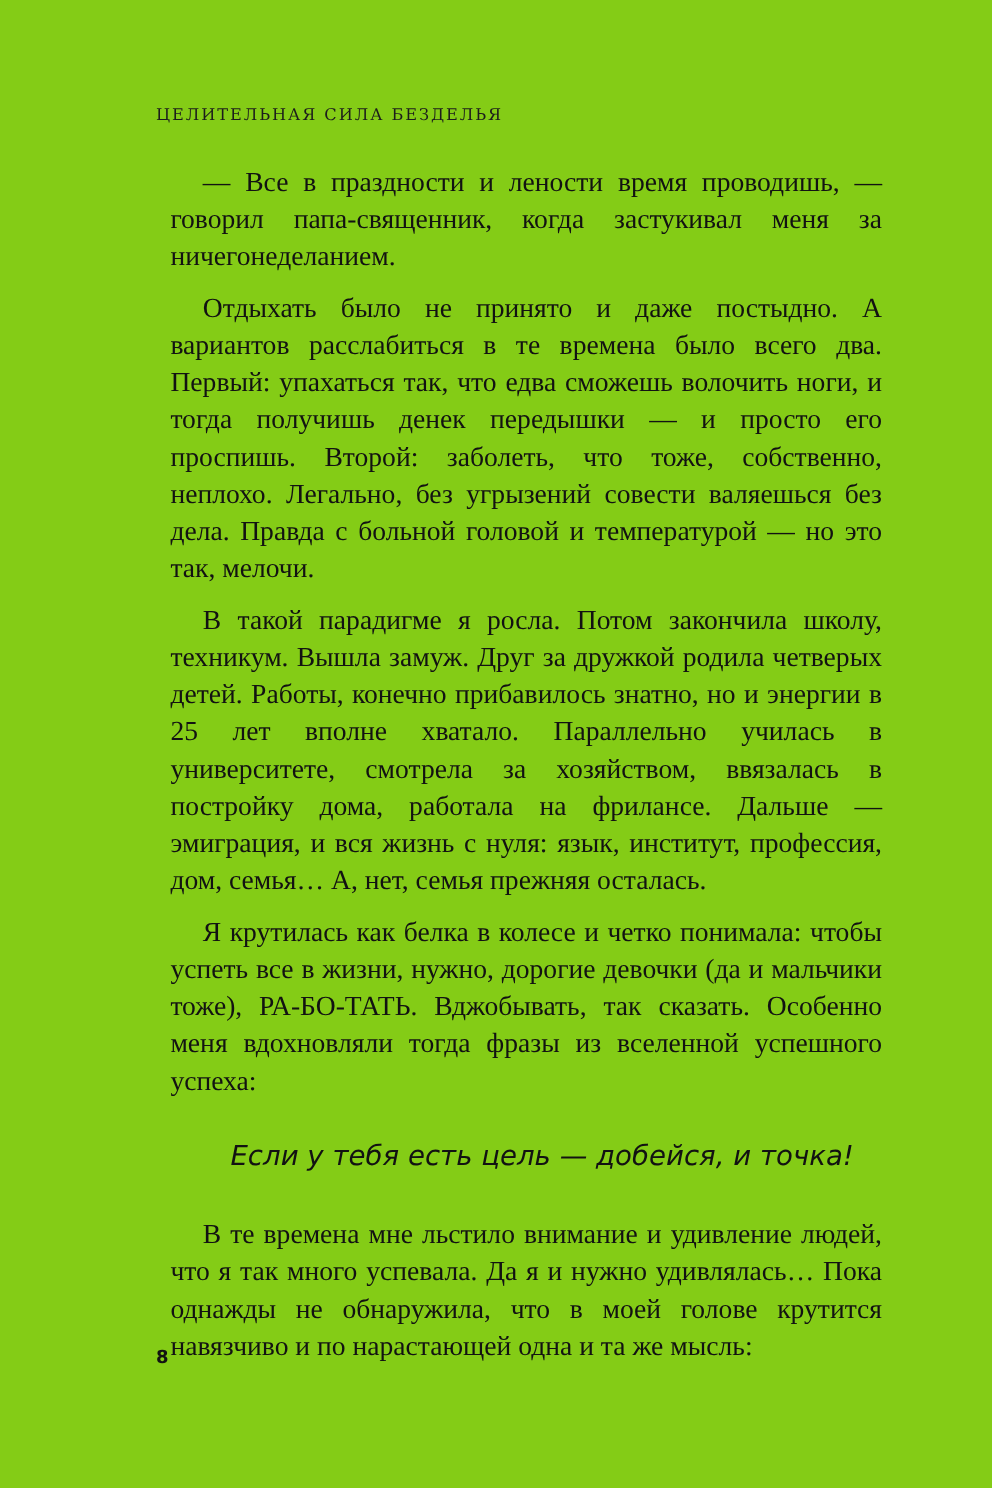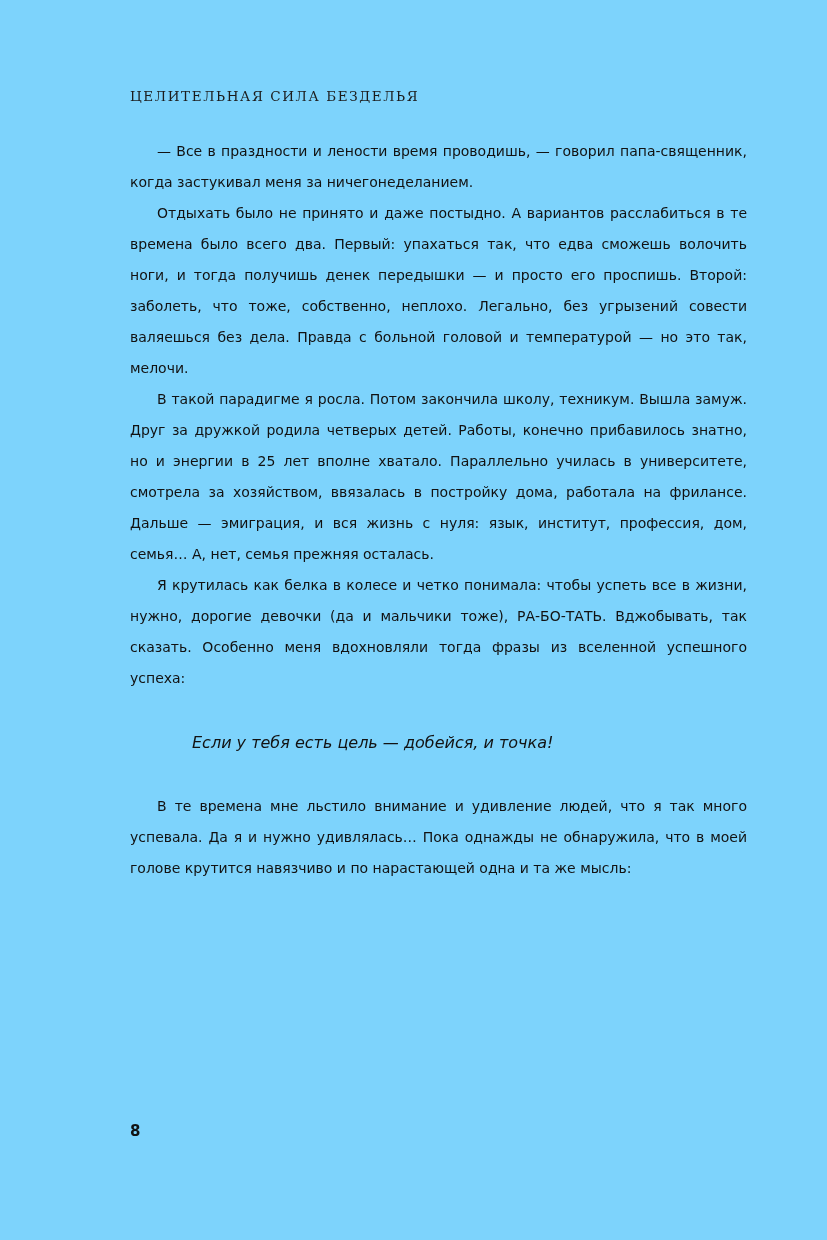--- a/index.html
+++ b/index.html
@@ -4,47 +4,48 @@
 <style>
   html, body {
     margin: 0;
     padding: 0;
     background: #ffffff;
   }
   .book-page {
     position: relative;
     width: 827px;
     height: 1240px;
-    background: #7dd3fc;
+    background: #84cc16;
     box-sizing: border-box;
     padding: 88px 80px 0 130px;
     color: #121212;
     font-family: "DejaVu Sans", sans-serif;
     overflow: hidden;
   }
   .running-header {
     font-family: "DejaVu Serif", serif;
     font-size: 13.5px;
     letter-spacing: 1.6px;
     font-weight: 400;
     color: #1c1c1c;
     margin: 0 0 32px 0;
   }
   .body-text p.body-paragraph {
-    margin: 0;
-    font-size: 14px;
+    margin: 12px;
+    font-size: 23px;
     line-height: 31px;
     text-align: justify;
     text-indent: 27px;
     color: #121212;
+    font-family: Liberation Serif, serif;
   }
   .quote-block {
     margin: 33px 0 33px 62px;
     font-style: italic;
-    font-size: 16px;
+    font-size: 23px;
     line-height: 31px;
     color: #121212;
   }
   .quote-line {
     white-space: nowrap;
   }
   .page-number {
     position: absolute;
     left: 130px;
     top: 1122px;

